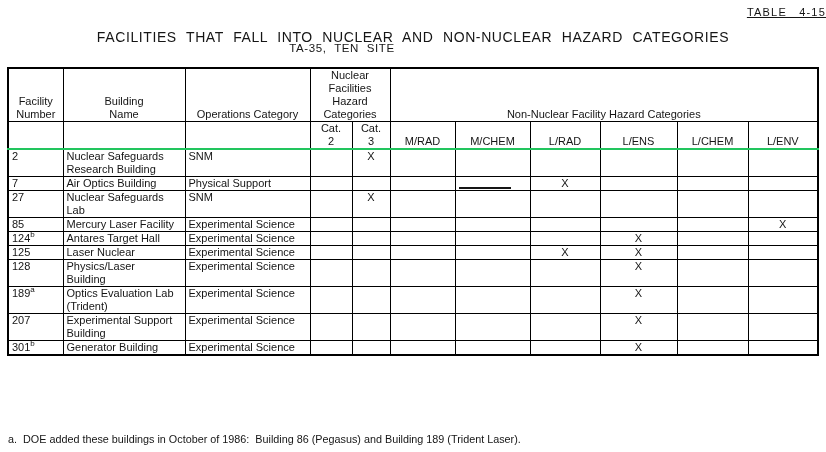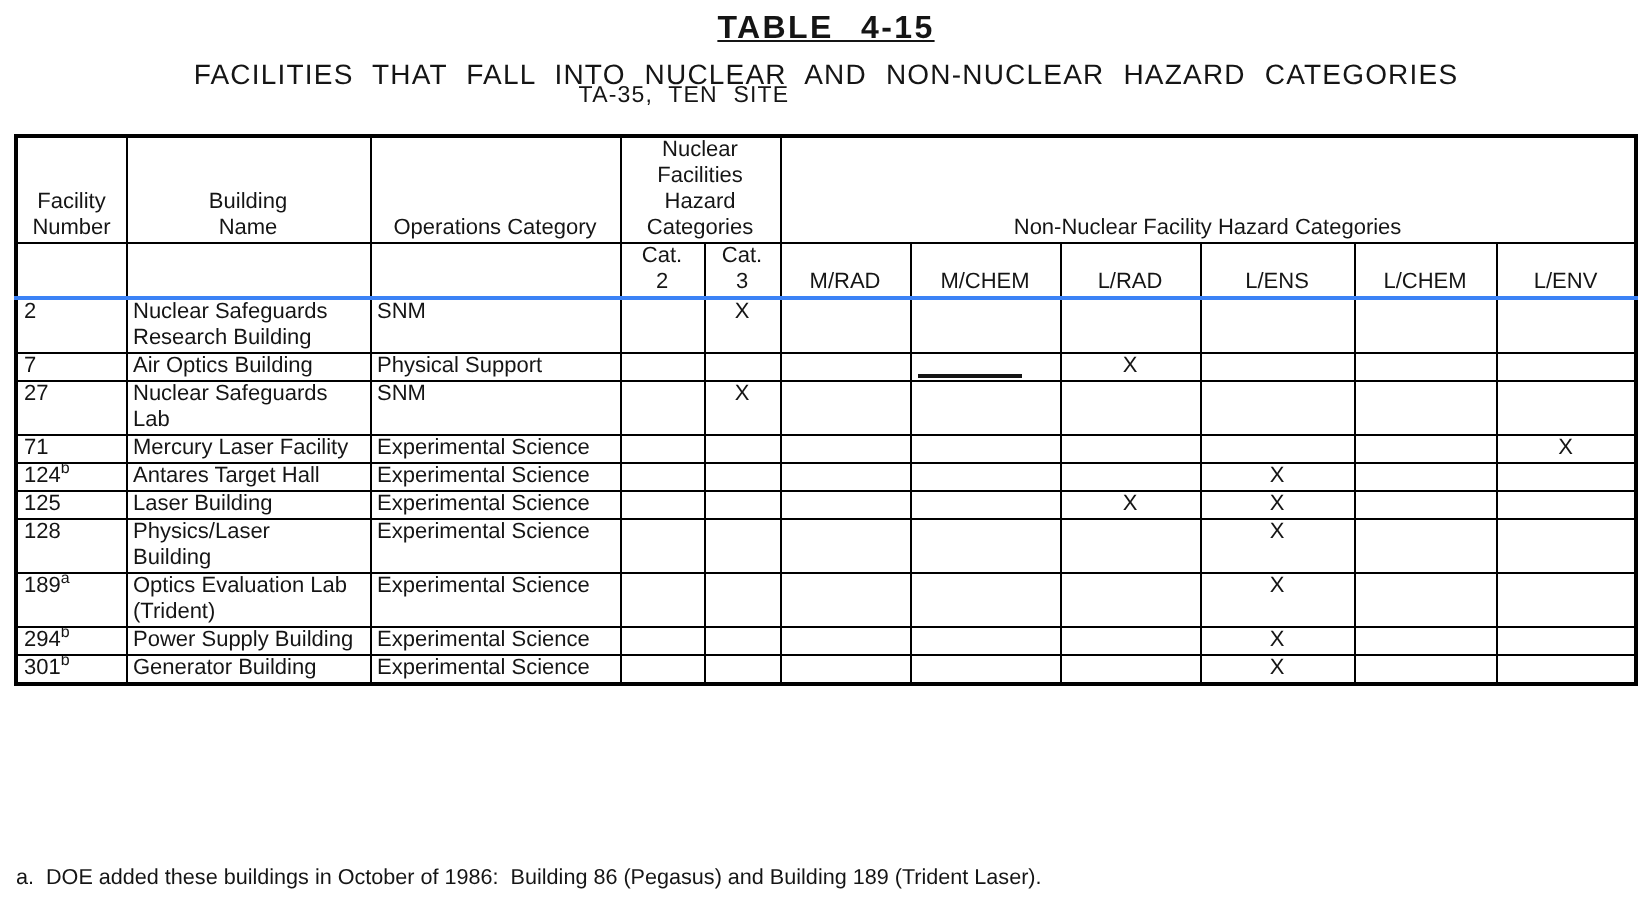--- a/index.html
+++ b/index.html
@@ -6,22 +6,22 @@
   body {
     width: 826px; height: 452px;
     background: #ffffff;
     color: #151515;
     font-family: "Liberation Sans", "DejaVu Sans", sans-serif;
     position: relative;
     overflow: hidden;
   }
   .doc-title {
     position: absolute; top: 6px; left: 0; width: 826px;
-    text-align: center;
-    font-size: 16px; font-weight: bold;
+    text-align: right;
+    font-size: 11px; font-weight: normal;
     letter-spacing: 1.2px; word-spacing: 8px;
   }
   .doc-title .u { text-decoration: underline; }
   .doc-sub1 {
     position: absolute; top: 29px; left: 0; width: 826px;
     text-align: center;
     font-size: 14px; letter-spacing: 0.6px; word-spacing: 5px;
   }
   .doc-sub2 {
     position: absolute; top: 42px; left: 0; width: 684px;
@@ -43,21 +43,21 @@
   }
   thead th {
     text-align: center;
     vertical-align: bottom;
     padding-bottom: 1px;
     white-space: pre-line;
   }
   tr.grouprow { height: 50px; }
   tr.subrow   { height: 27px; }
   tr.subrow th { border-top: 1px solid #000; }
-  thead tr.subrow th { border-bottom: 2px solid #3b82f6; }
+  thead tr.subrow th { border-bottom: 2px solid #22c55e; }
   td.c-num  { text-align: left; vertical-align: top; }
   td.c-name { text-align: left; vertical-align: top; white-space: pre-line; }
   td.c-ops  { text-align: left; vertical-align: top; }
   td.c-mark { text-align: center; vertical-align: top; }
   td sup {
     font-size: 8px;
     vertical-align: super;
     line-height: 0;
   }
   .u-mark {
@@ -161,21 +161,21 @@
         <td class="c-mark"></td>
         <td class="c-mark">X</td>
         <td class="c-mark"></td>
         <td class="c-mark"></td>
         <td class="c-mark"></td>
         <td class="c-mark"></td>
         <td class="c-mark"></td>
         <td class="c-mark"></td>
       </tr>
       <tr>
-        <td class="c-num">71</td>
+        <td class="c-num">85</td>
         <td class="c-name">Mercury Laser Facility</td>
         <td class="c-ops">Experimental Science</td>
         <td class="c-mark"></td>
         <td class="c-mark"></td>
         <td class="c-mark"></td>
         <td class="c-mark"></td>
         <td class="c-mark"></td>
         <td class="c-mark"></td>
         <td class="c-mark"></td>
         <td class="c-mark">X</td>
@@ -188,21 +188,21 @@
         <td class="c-mark"></td>
         <td class="c-mark"></td>
         <td class="c-mark"></td>
         <td class="c-mark"></td>
         <td class="c-mark">X</td>
         <td class="c-mark"></td>
         <td class="c-mark"></td>
       </tr>
       <tr>
         <td class="c-num">125</td>
-        <td class="c-name">Laser Building</td>
+        <td class="c-name">Laser Nuclear</td>
         <td class="c-ops">Experimental Science</td>
         <td class="c-mark"></td>
         <td class="c-mark"></td>
         <td class="c-mark"></td>
         <td class="c-mark"></td>
         <td class="c-mark">X</td>
         <td class="c-mark">X</td>
         <td class="c-mark"></td>
         <td class="c-mark"></td>
       </tr>
@@ -228,22 +228,23 @@
         <td class="c-mark"></td>
         <td class="c-mark"></td>
         <td class="c-mark"></td>
         <td class="c-mark"></td>
         <td class="c-mark"></td>
         <td class="c-mark">X</td>
         <td class="c-mark"></td>
         <td class="c-mark"></td>
       </tr>
       <tr>
-        <td class="c-num">294<sup>b</sup></td>
-        <td class="c-name">Power Supply Building</td>
+        <td class="c-num">207</td>
+        <td class="c-name">Experimental Support
+Building</td>
         <td class="c-ops">Experimental Science</td>
         <td class="c-mark"></td>
         <td class="c-mark"></td>
         <td class="c-mark"></td>
         <td class="c-mark"></td>
         <td class="c-mark"></td>
         <td class="c-mark">X</td>
         <td class="c-mark"></td>
         <td class="c-mark"></td>
       </tr>

